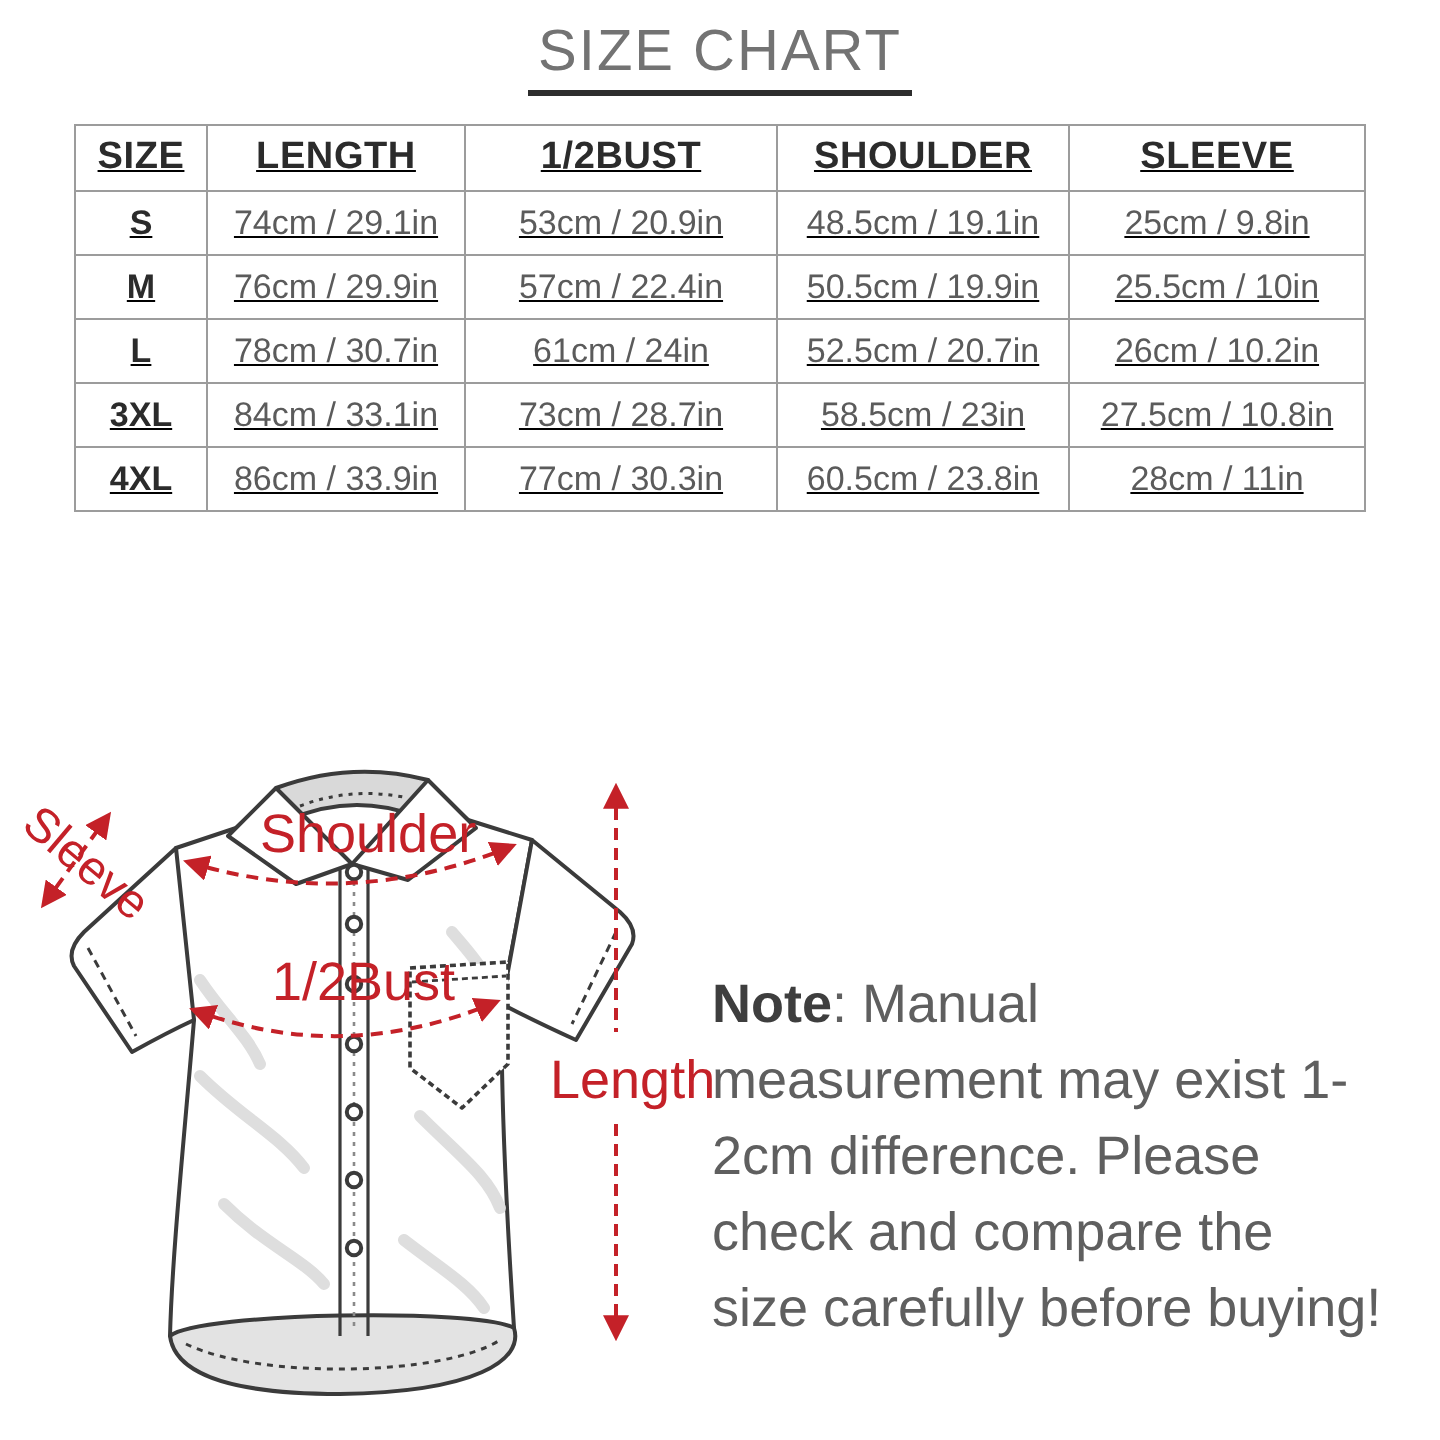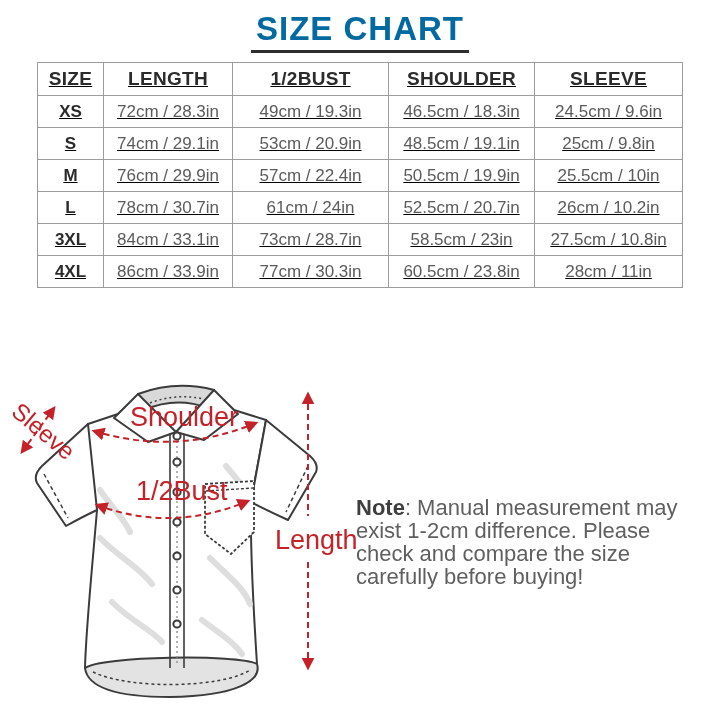--- a/index.html
+++ b/index.html
@@ -1,42 +1,42 @@
 <!DOCTYPE html>
 <html><head>
 <meta charset="utf-8">
 <style>
   html,body { margin:0; padding:0; background:#ffffff; }
   body { width:720px; height:720px; font-family:"Liberation Sans", sans-serif; }
   .page { position:relative; width:720px; height:720px; background:#fff; overflow:hidden; }
 
   .title-wrap { position:absolute; top:10px; left:0; width:100%; text-align:center; }
   .title-wrap .title {
-    display:inline-block; font-size:33px; font-weight:bold; color:#0369a1;
+    display:inline-block; font-size:29px; font-weight:normal; color:#737373;
     letter-spacing:1px; border-bottom:3px solid #2d2d2d; padding:0 5px 2px 5px;
   }
 
   table.size-table {
     position:absolute; top:62px; left:37px;
     border-collapse:collapse; table-layout:fixed;text-decoration:underline;
   }
   .size-table th, .size-table td {
     border:1px solid #9c9c9c; text-align:center; vertical-align:middle;
     padding:0; background:#fff; white-space:nowrap;
   }
   .size-table th { height:32px; font-size:19px; font-weight:bold; color:#2b2b2b; letter-spacing:0.3px; }
   .size-table td { height:31px; font-size:17px; color:#5b5b5b; }
   .size-table td.size-cell { font-weight:bold; color:#2b2b2b; font-size:17px; }
 
   .figure { position:absolute; top:370px; left:0; width:360px; height:350px; }
   .figure svg { display:block; width:360px; height:350px; }
 
   .note {
-    position:absolute; top:474px; left:356px; width:336px;
-    font-size:22px; line-height:23px; color:#5f5f5f;
+    position:absolute; top:456px; left:356px; width:336px;
+    font-size:27px; line-height:38px; color:#5f5f5f;
   }
   .note .note-label { font-weight:bold; color:#3e3e3e; }
 
   svg text.red-label { fill:#c42128; font-size:27px; font-family:"Liberation Sans", sans-serif; }
   svg text.red-label-small { fill:#c42128; font-size:24px; font-family:"Liberation Sans", sans-serif; }
 </style>
 </head>
 <body>
 
 <div class="page">
@@ -56,27 +56,20 @@
     <thead>
       <tr>
         <th>SIZE</th>
         <th>LENGTH</th>
         <th>1/2BUST</th>
         <th>SHOULDER</th>
         <th>SLEEVE</th>
       </tr>
     </thead>
     <tbody>
-      <tr>
-        <td class="size-cell">XS</td>
-        <td>72cm / 28.3in</td>
-        <td>49cm / 19.3in</td>
-        <td>46.5cm / 18.3in</td>
-        <td>24.5cm / 9.6in</td>
-      </tr>
       <tr>
         <td class="size-cell">S</td>
         <td>74cm / 29.1in</td>
         <td>53cm / 20.9in</td>
         <td>48.5cm / 19.1in</td>
         <td>25cm / 9.8in</td>
       </tr>
       <tr>
         <td class="size-cell">M</td>
         <td>76cm / 29.9in</td>

